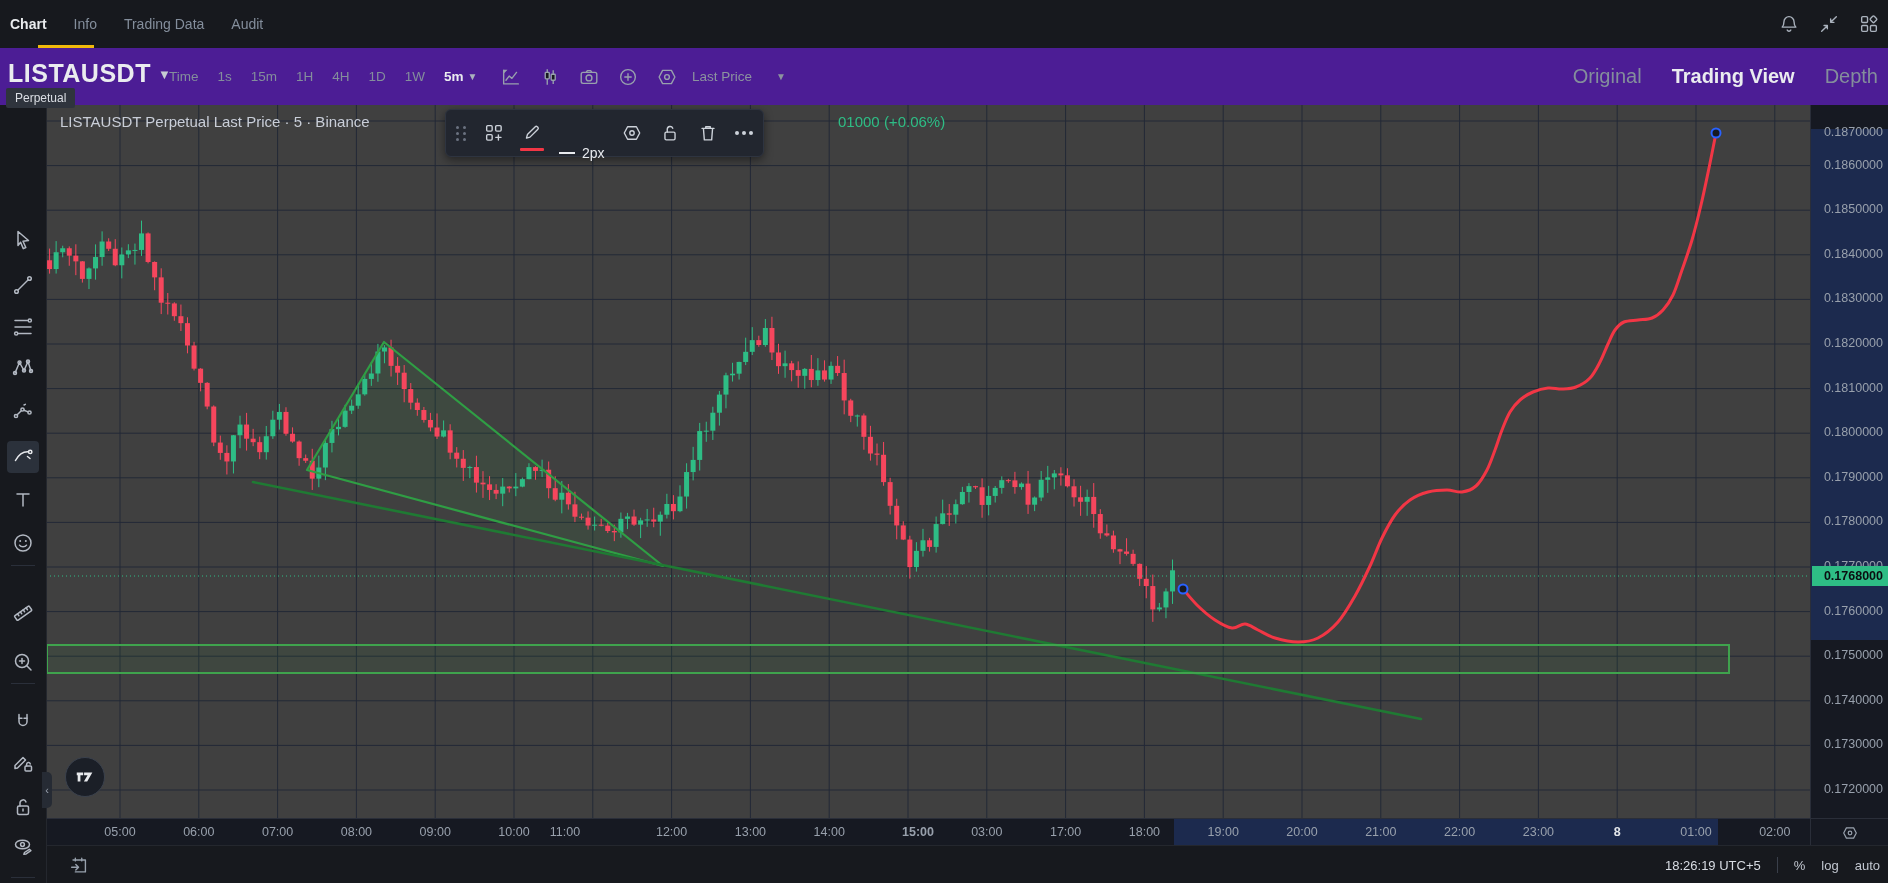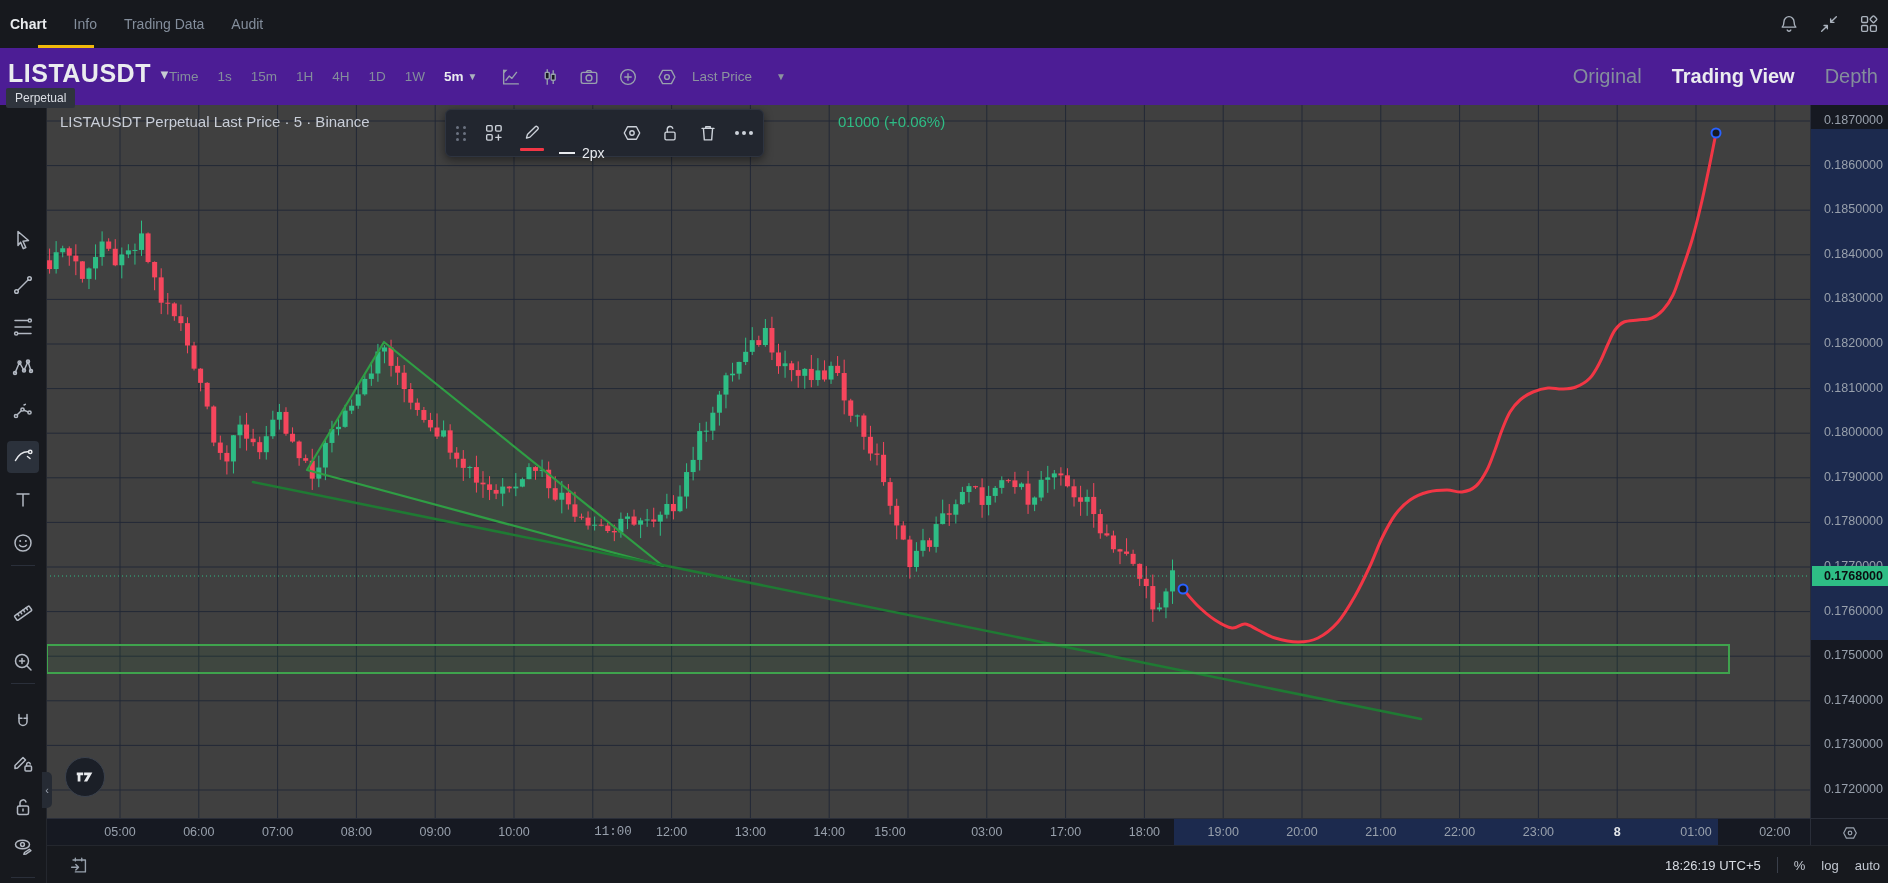--- a/index.html
+++ b/index.html
@@ -765,25 +765,25 @@
 </div>
 
 <div class="time-axis" id="timeaxis">
   <div class="ta-highlight"></div>
 <div class="ta-label" style="left: 74px;">05:00</div>
     <div class="ta-label" style="left: 152.8px;">06:00</div>
     <div class="ta-label" style="left: 231.6px;">07:00</div>
     <div class="ta-label" style="left: 310.4px;">08:00</div>
     <div class="ta-label" style="left: 389.2px;">09:00</div>
     <div class="ta-label" style="left: 468px;">10:00</div>
-    <div class="ta-label" style="left: 567px; font-family: Liberation Mono, monospace;">11:00</div>
+    <div class="ta-label" style="left: 519px;">11:00</div>
     <div class="ta-label" style="left: 625.6px;">12:00</div>
     <div class="ta-label" style="left: 704.4px;">13:00</div>
     <div class="ta-label" style="left: 783.2px;">14:00</div>
-    <div class="ta-label" style="left: 844px;">15:00</div>
+    <div class="ta-label" style="left: 872px; font-weight: bold;">15:00</div>
     <div class="ta-label" style="left: 940.8px;">03:00</div>
     <div class="ta-label" style="left: 1019.6px;">17:00</div>
     <div class="ta-label" style="left: 1098.4px;">18:00</div>
     <div class="ta-label" style="left: 1177.2px;">19:00</div>
     <div class="ta-label" style="left: 1256px;">20:00</div>
     <div class="ta-label" style="left: 1334.8px;">21:00</div>
     <div class="ta-label" style="left: 1413.6px;">22:00</div>
     <div class="ta-label" style="left: 1492.4px;">23:00</div>
     <div class="ta-label em" style="left: 1571.2px;">8</div>
     <div class="ta-label" style="left: 1650px;">01:00</div>
@@ -792,21 +792,21 @@
 <div class="axis-corner">
   <svg class="icon18" viewBox="0 0 24 24" fill="none" stroke="currentColor" stroke-width="1.6" stroke-linejoin="round">
     <polygon points="7.2,5.2 16.8,5.2 20.4,12 16.8,18.8 7.2,18.8 3.6,12"></polygon>
       <circle cx="12" cy="12" r="2.4"></circle>
   </svg>
 </div>
 
 <div class="price-axis" id="priceaxis">
   <div class="pa-highlight"></div>
   <div class="last-price-tag">0.1768000</div>
-<div class="pa-label" style="top: 8px;">0.1870000</div>
+<div class="pa-label" style="top: 20px;">0.1870000</div>
     <div class="pa-label" style="top: 52.6px;">0.1860000</div>
     <div class="pa-label" style="top: 97.2px;">0.1850000</div>
     <div class="pa-label" style="top: 141.8px;">0.1840000</div>
     <div class="pa-label" style="top: 186.4px;">0.1830000</div>
     <div class="pa-label" style="top: 231px;">0.1820000</div>
     <div class="pa-label" style="top: 275.6px;">0.1810000</div>
     <div class="pa-label" style="top: 320.2px;">0.1800000</div>
     <div class="pa-label" style="top: 364.8px;">0.1790000</div>
     <div class="pa-label" style="top: 409.4px;">0.1780000</div>
     <div class="pa-label" style="top: 454px;">0.1770000</div>

